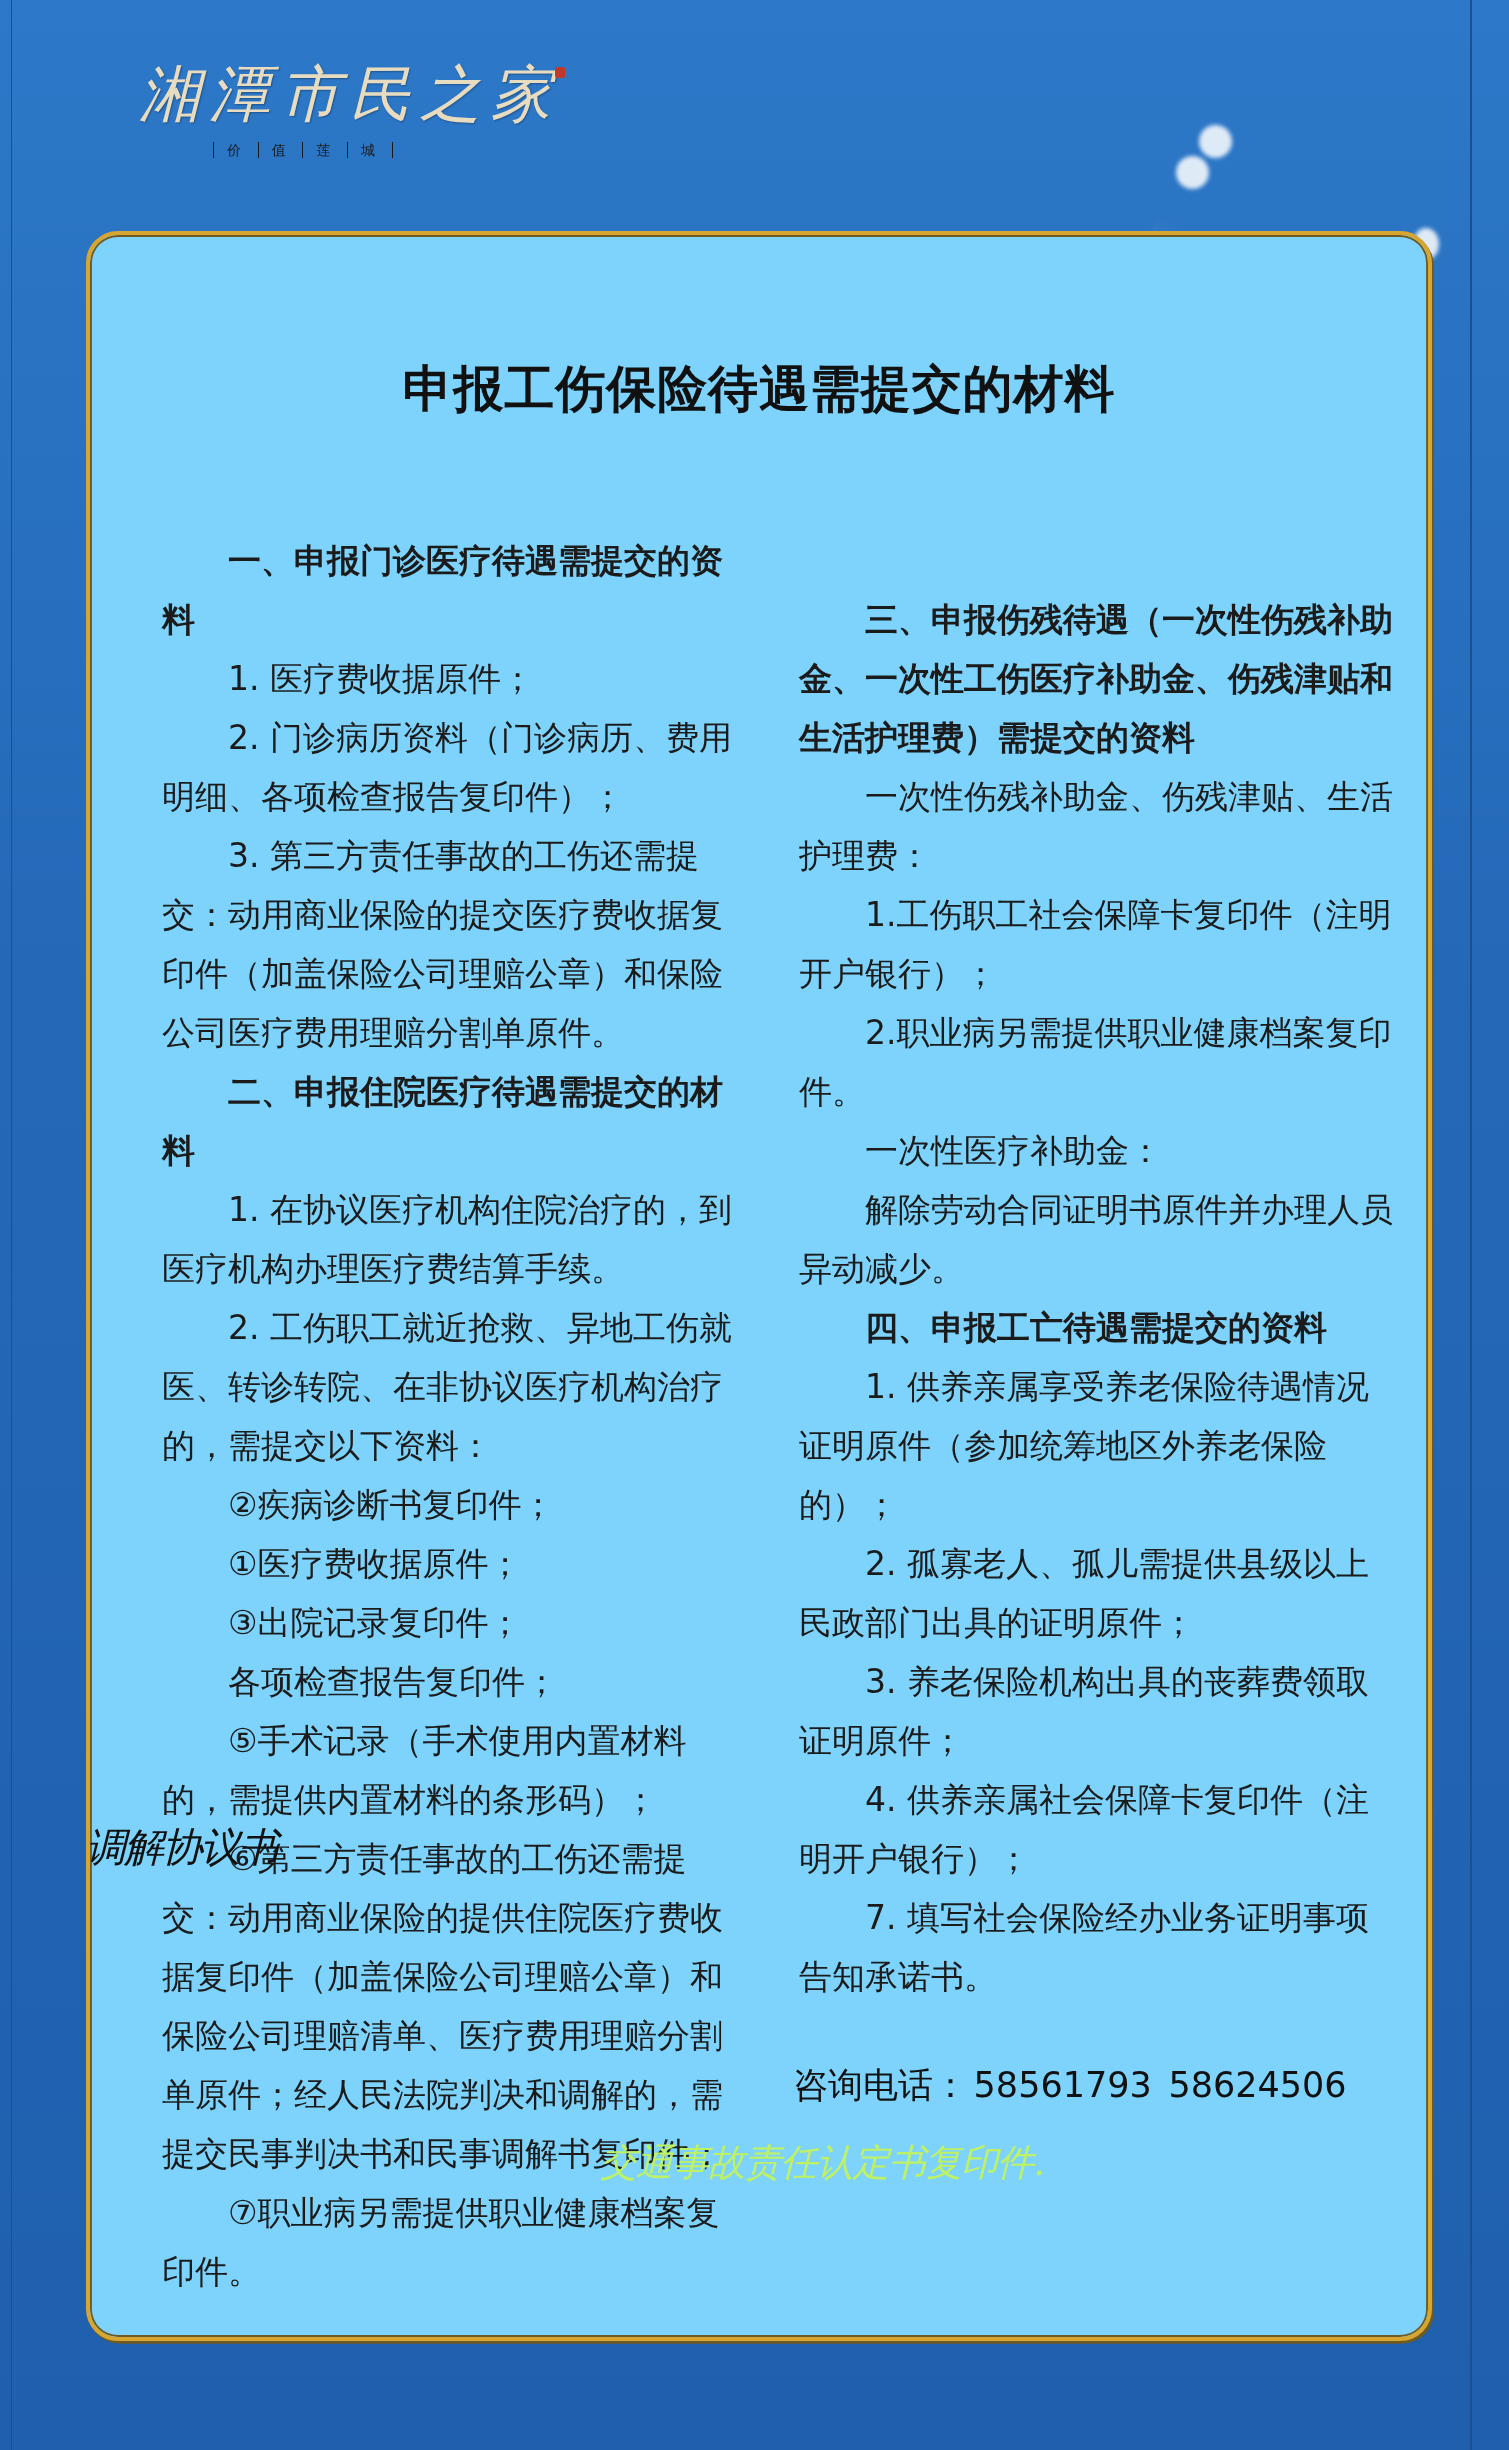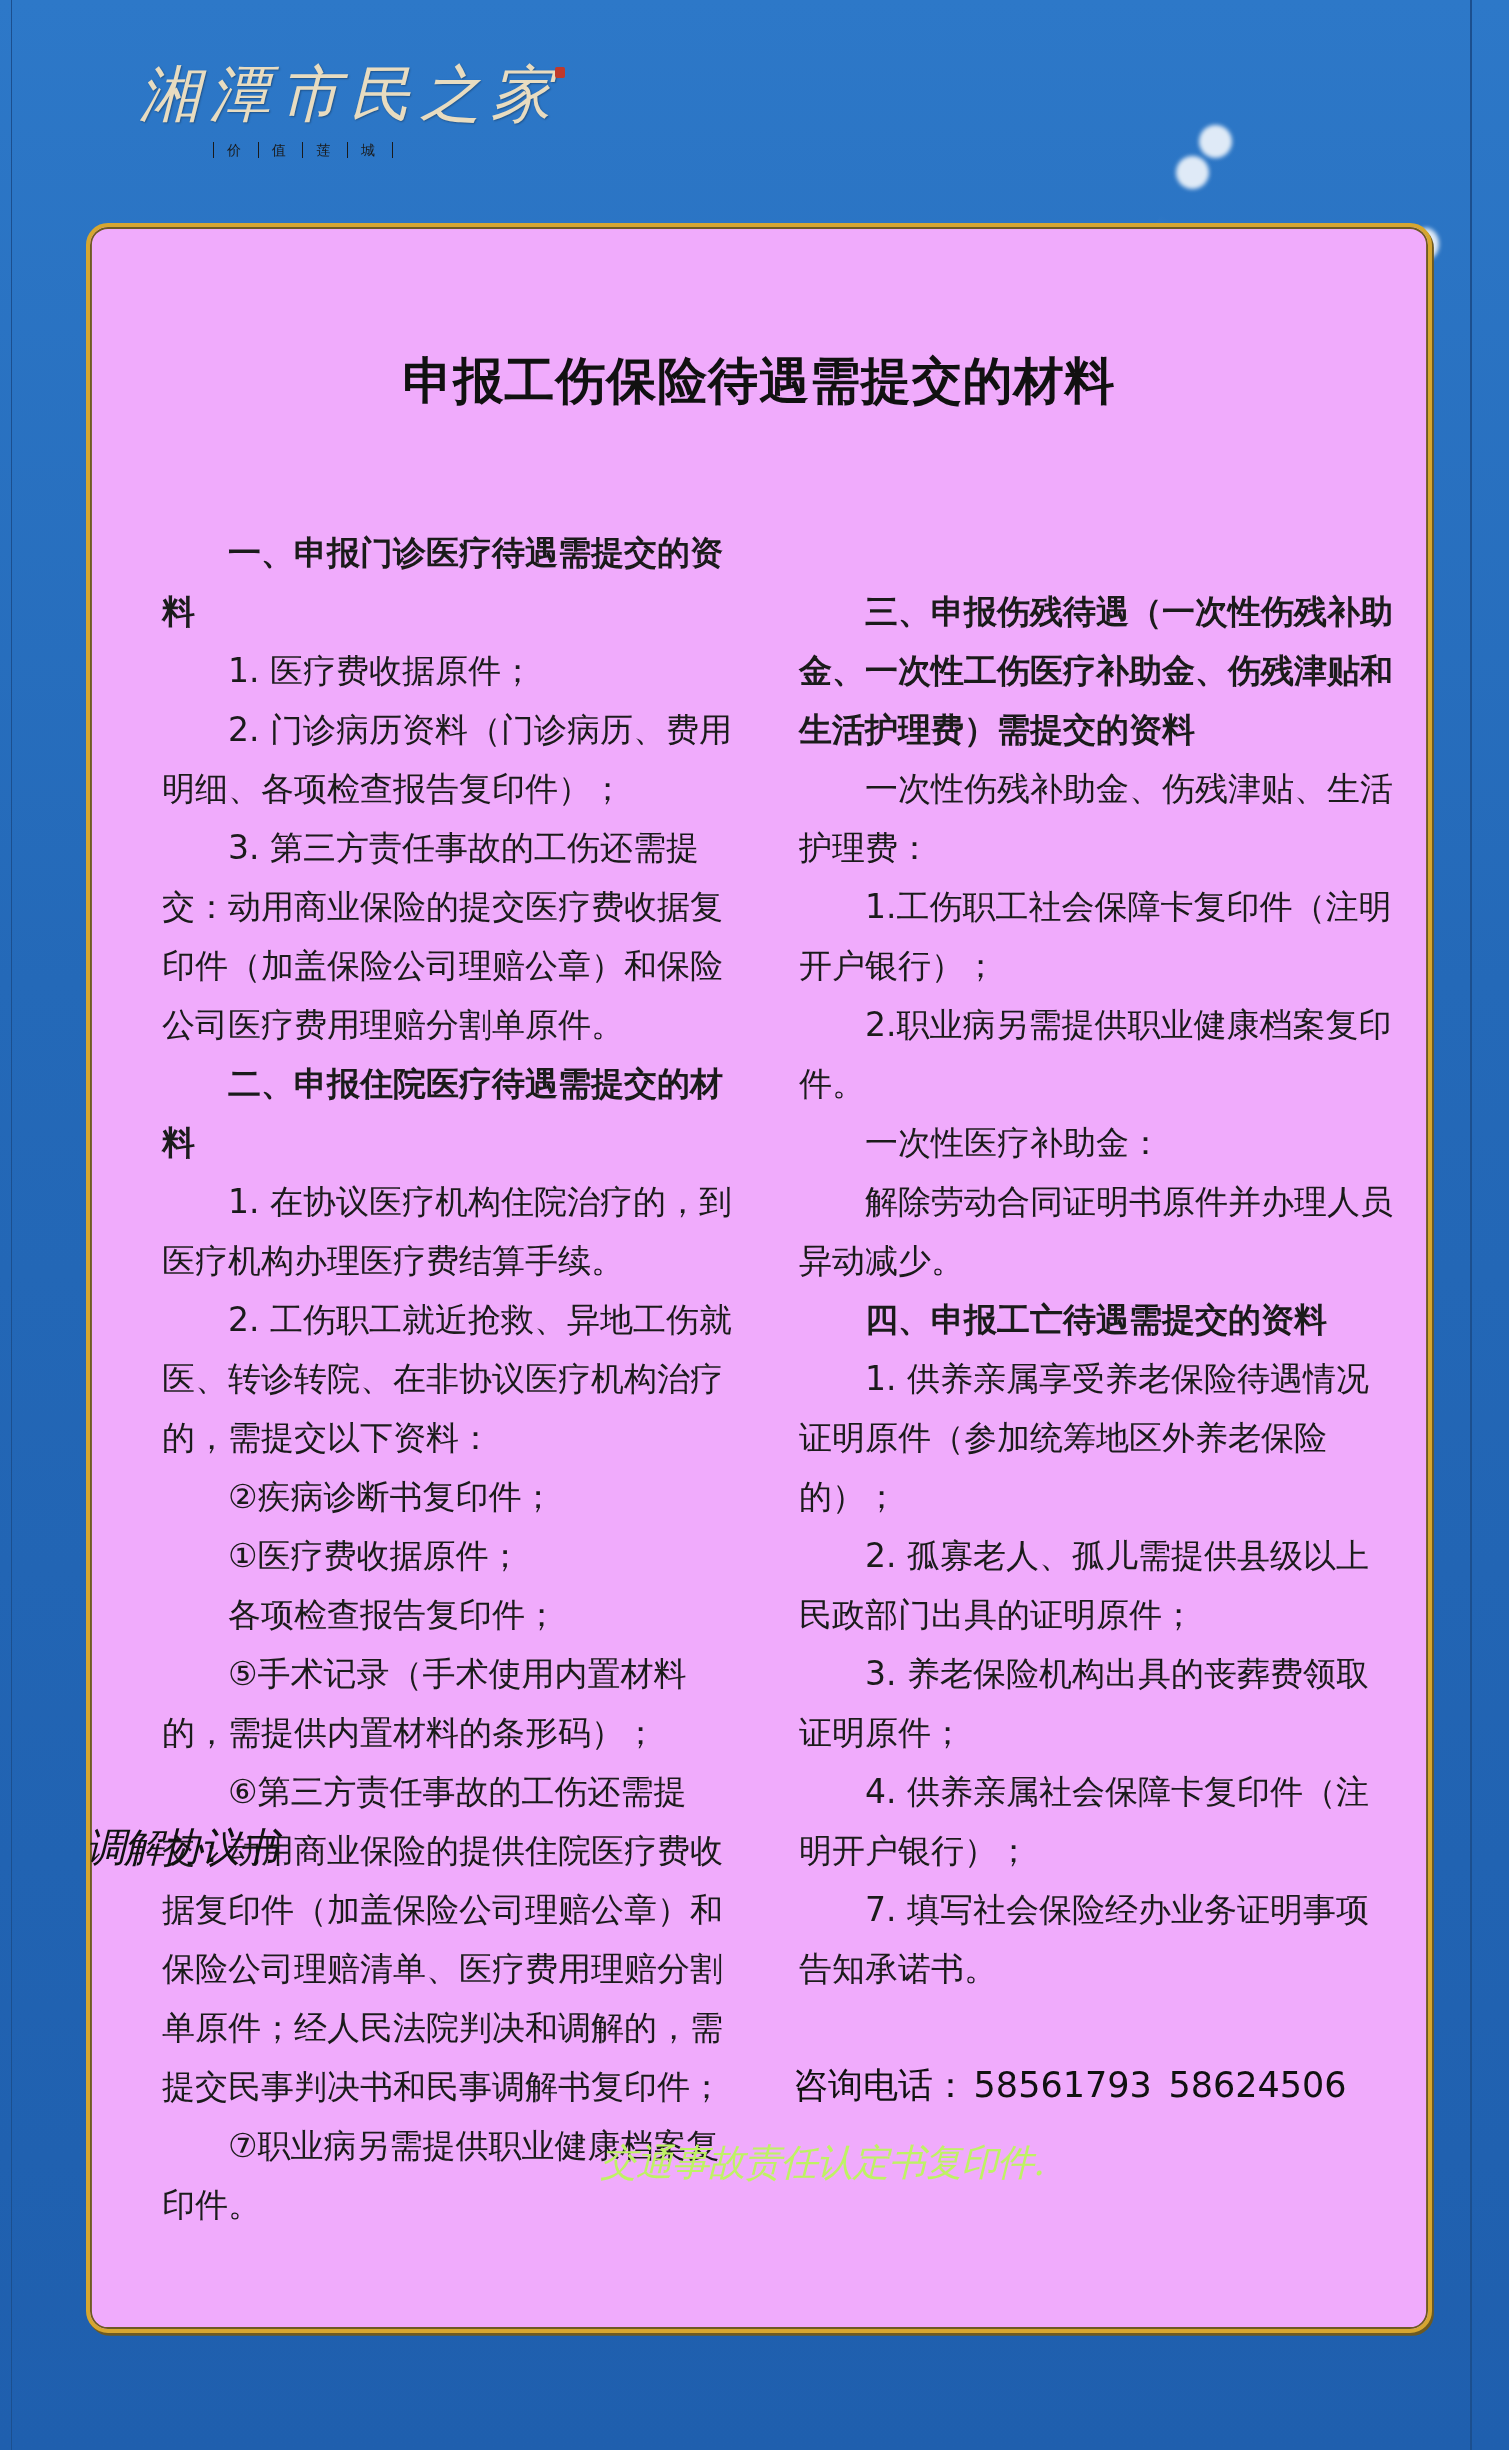--- a/index.html
+++ b/index.html
@@ -7,21 +7,21 @@
   .bg{position:absolute;inset:0;background:linear-gradient(180deg,#2d78c8 0%,#2469b8 40%,#1f5fae 100%);}
   .bg-frame{position:absolute;left:11px;top:0;right:37px;bottom:0;border-left:1.9px solid #1b4f8f;border-right:2.8px solid #1b4f8f;}
   .glare{position:absolute;background:rgba(255,255,255,0.85);border-radius:50%;filter:blur(1.9px);}
   .streak{position:absolute;left:1162px;top:214px;width:37px;height:837px;background:linear-gradient(180deg,rgba(255,255,240,0.0),rgba(255,255,240,0.75),rgba(255,255,240,0.0));transform:rotate(35deg);transform-origin:top left;}
   .logo{position:absolute;left:139px;top:54px;}
   .logo-main{font-family:"DejaVu Serif","Liberation Serif",serif;font-style:italic;color:#e8dcc0;font-size:61px;letter-spacing:9.3px;text-shadow:0.9px 0.9px 1.9px rgba(0,0,0,0.3);}
   .logo-seal{display:inline-block;width:9.3px;height:11px;background:#c0392b;border-radius:1.9px;vertical-align:top;margin-top:13px;margin-left:-5.6px;}
   .logo-sub{margin-left:74px;margin-top:5.6px;font-size:14px;color:#1a1a1a;letter-spacing:3.7px;font-family:"DejaVu Serif",serif;}
   .logo-sub span{padding:0 13px;border-left:1.9px solid #1a1a1a;}
   .logo-sub span:last-child{border-right:1.9px solid #1a1a1a;}
-  .card{position:absolute;left:86px;top:223px;width:1338px;height:2102px;background:#f0abfc;border:4.6px solid #d6a630;border-radius:22px;box-shadow:0 0 0 1.9px #6e5a22 inset, 1.9px 2.8px 0 #6e5a22;}
+  .card{position:absolute;left:86px;top:231px;width:1338px;height:2102px;background:#7dd3fc;border:4.6px solid #d6a630;border-radius:32px;box-shadow:0 0 0 1.9px #6e5a22 inset, 1.9px 2.8px 0 #6e5a22;}
   .title{position:absolute;left:0;right:0;top:121px;text-align:center;font-weight:bold;font-size:50px;color:#111;letter-spacing:0.9px;}
   .col{position:absolute;top:296px;font-size:33px;line-height:59px;color:#1b1b1b;}
   .col.left{left:72px;width:574px;}
   .col.right{left:709px;width:600px;}
   .p{margin:0;text-indent:2em;}
   .h{font-weight:bold;text-indent:2em;margin:0;}
   .sub{text-indent:2em;margin:0;}
   .hand{font-family:"DejaVu Serif","Liberation Serif",serif;font-style:italic;font-size:37px;color:#bef264;letter-spacing:-0.9px;}
   .hand-left{position:absolute;left:86px;top:1820px;font-family:"DejaVu Serif",serif;font-style:italic;font-size:40px;color:#111;letter-spacing:-1.9px;z-index:3;}
   .phone{position:absolute;left:793px;top:2062px;font-size:35px;color:#111;}
@@ -55,20 +55,21 @@
     <p class="h">一、申报门诊医疗待遇需提交的资料</p>
     <p class="p">1. 医疗费收据原件；</p>
     <p class="p">2. 门诊病历资料（门诊病历、费用明细、各项检查报告复印件）；</p>
     <p class="p">3. 第三方责任事故的工伤还需提交：动用商业保险的提交医疗费收据复印件（加盖保险公司理赔公章）和保险公司医疗费用理赔分割单原件。</p>
 
     <p class="h">二、申报住院医疗待遇需提交的材料</p>
     <p class="p">1. 在协议医疗机构住院治疗的，到医疗机构办理医疗费结算手续。</p>
     <p class="p">2. 工伤职工就近抢救、异地工伤就医、转诊转院、在非协议医疗机构治疗的，需提交以下资料：</p>
     <p class="sub">②疾病诊断书复印件；</p>
     <p class="sub">①医疗费收据原件；</p>
+    <p class="sub">③出院记录复印件；</p>
     <p class="sub">各项检查报告复印件；</p>
     <p class="sub">⑤手术记录（手术使用内置材料的，需提供内置材料的条形码）；</p>
     <p class="sub">⑥第三方责任事故的工伤还需提交：动用商业保险的提供住院医疗费收据复印件（加盖保险公司理赔公章）和保险公司理赔清单、医疗费用理赔分割单原件；经人民法院判决和调解的，需提交民事判决书和民事调解书复印件；</p>
     <p class="sub">⑦职业病另需提供职业健康档案复印件。</p>
   </div>
 
   <div class="col right">
     <div style="height:59px;"></div>
     <p class="h">三、申报伤残待遇（一次性伤残补助金、一次性工伤医疗补助金、伤残津贴和生活护理费）需提交的资料</p>
     <p class="p">一次性伤残补助金、伤残津贴、生活护理费：</p>

